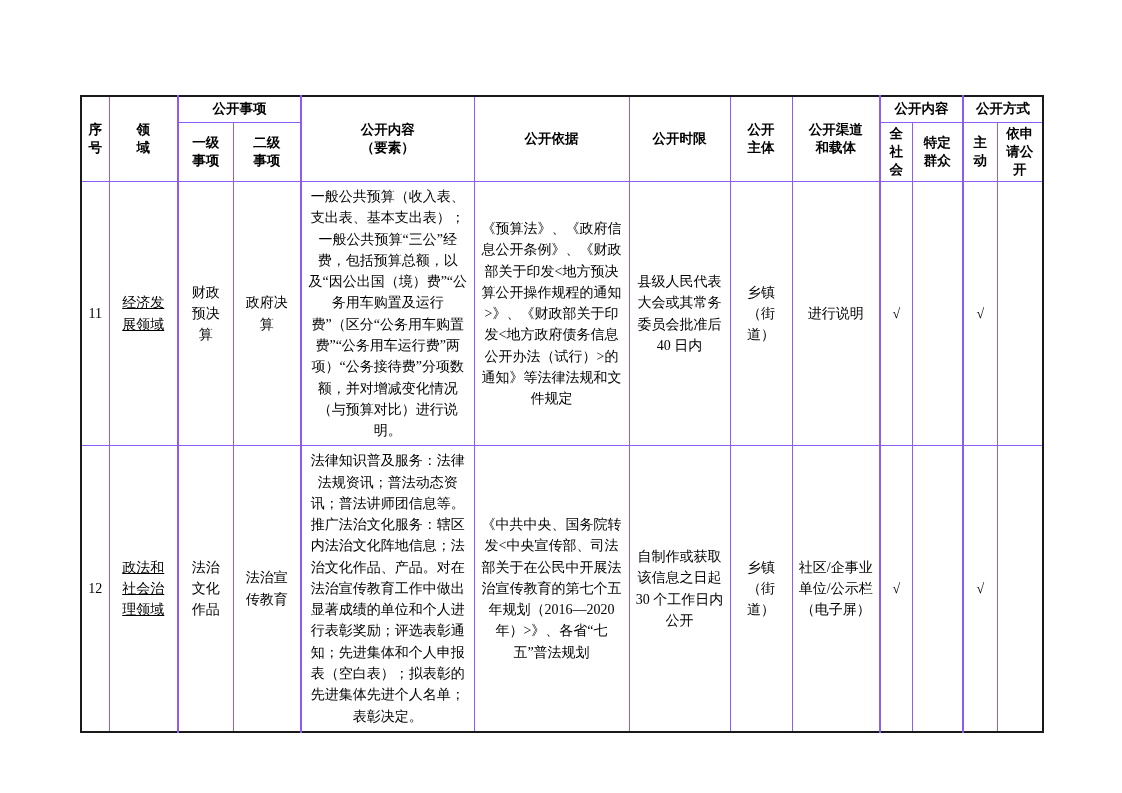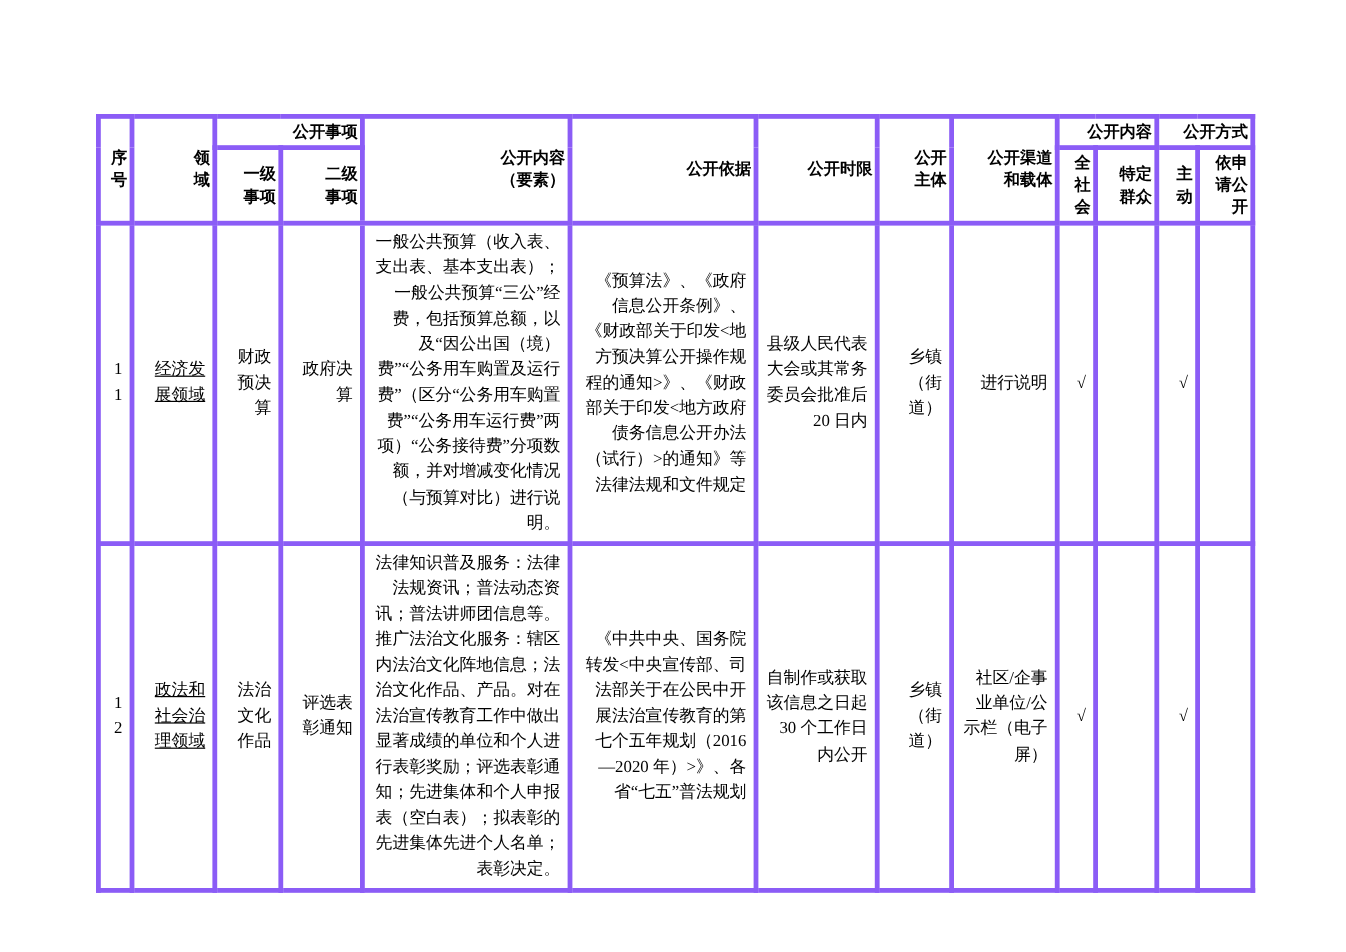--- a/index.html
+++ b/index.html
@@ -6,23 +6,23 @@
   html, body { width: 1122px; height: 793px; background: #ffffff; }
   body { font-family: "Liberation Serif", "DejaVu Serif", serif; color: #000; }
   .page { position: relative; width: 1122px; height: 793px; background: #fff; overflow: hidden; }
 
   table.doc {
     position: absolute; left: 80px; top: 95px;
     width: 962px; border-collapse: collapse; table-layout: fixed;
     border: 2px solid #1a1a1a;
   }
   table.doc th, table.doc td {
-    border: 4px solid #8b5cf6;
+    border: 1px solid #8b5cf6;
     vertical-align: middle;
-    text-align: right;
+    text-align: center;
     word-break: break-all;
     overflow: hidden;
   }
   table.doc th {
     font-family: "Liberation Sans", "DejaVu Sans", sans-serif;
     font-weight: bold;
     font-size: 13.5px;
     line-height: 1.35;
     white-space: pre-line;
     padding: 2px 2px;
@@ -95,33 +95,33 @@
       </tr>
     </thead>
     <tbody>
       <tr style="height:216px">
         <td>11</td>
         <td class="cell-lingyu">经济发展领域</td>
         <td class="bl2">财政预决算</td>
         <td>政府决算</td>
         <td class="just bl2">一般公共预算（收入表、支出表、基本支出表）；一般公共预算“三公”经费，包括预算总额，以及“因公出国（境）费”“公务用车购置及运行费”（区分“公务用车购置费”“公务用车运行费”两项）“公务接待费”分项数额，并对增减变化情况（与预算对比）进行说明。</td>
         <td class="just">《预算法》、《政府信息公开条例》、《财政部关于印发&lt;地方预决算公开操作规程的通知&gt;》、《财政部关于印发&lt;地方政府债务信息公开办法（试行）&gt;的通知》等法律法规和文件规定</td>
-        <td class="just">县级人民代表大会或其常务委员会批准后 20 日内</td>
+        <td class="just">县级人民代表大会或其常务委员会批准后 40 日内</td>
         <td class="cell-zhuti">乡镇（街道）</td>
         <td>进行说明</td>
         <td class="ck bl2">√</td>
         <td class="ck"></td>
         <td class="ck bl2">√</td>
         <td class="ck"></td>
       </tr>
       <tr style="height:255px">
         <td>12</td>
         <td class="cell-lingyu">政法和社会治理领域</td>
         <td class="bl2">法治文化作品</td>
-        <td>评选表彰通知</td>
+        <td>法治宣传教育</td>
         <td class="just bl2">法律知识普及服务：法律法规资讯；普法动态资讯；普法讲师团信息等。推广法治文化服务：辖区内法治文化阵地信息；法治文化作品、产品。对在法治宣传教育工作中做出显著成绩的单位和个人进行表彰奖励；评选表彰通知；先进集体和个人申报表（空白表）；拟表彰的先进集体先进个人名单；表彰决定。</td>
         <td class="just">《中共中央、国务院转发&lt;中央宣传部、司法部关于在公民中开展法治宣传教育的第七个五年规划（2016—2020 年）&gt;》、各省“七五”普法规划</td>
         <td class="just">自制作或获取该信息之日起 30 个工作日内公开</td>
         <td class="cell-zhuti">乡镇（街道）</td>
         <td>社区/企事业单位/公示栏（电子屏）</td>
         <td class="ck bl2">√</td>
         <td class="ck"></td>
         <td class="ck bl2">√</td>
         <td class="ck"></td>
       </tr>

